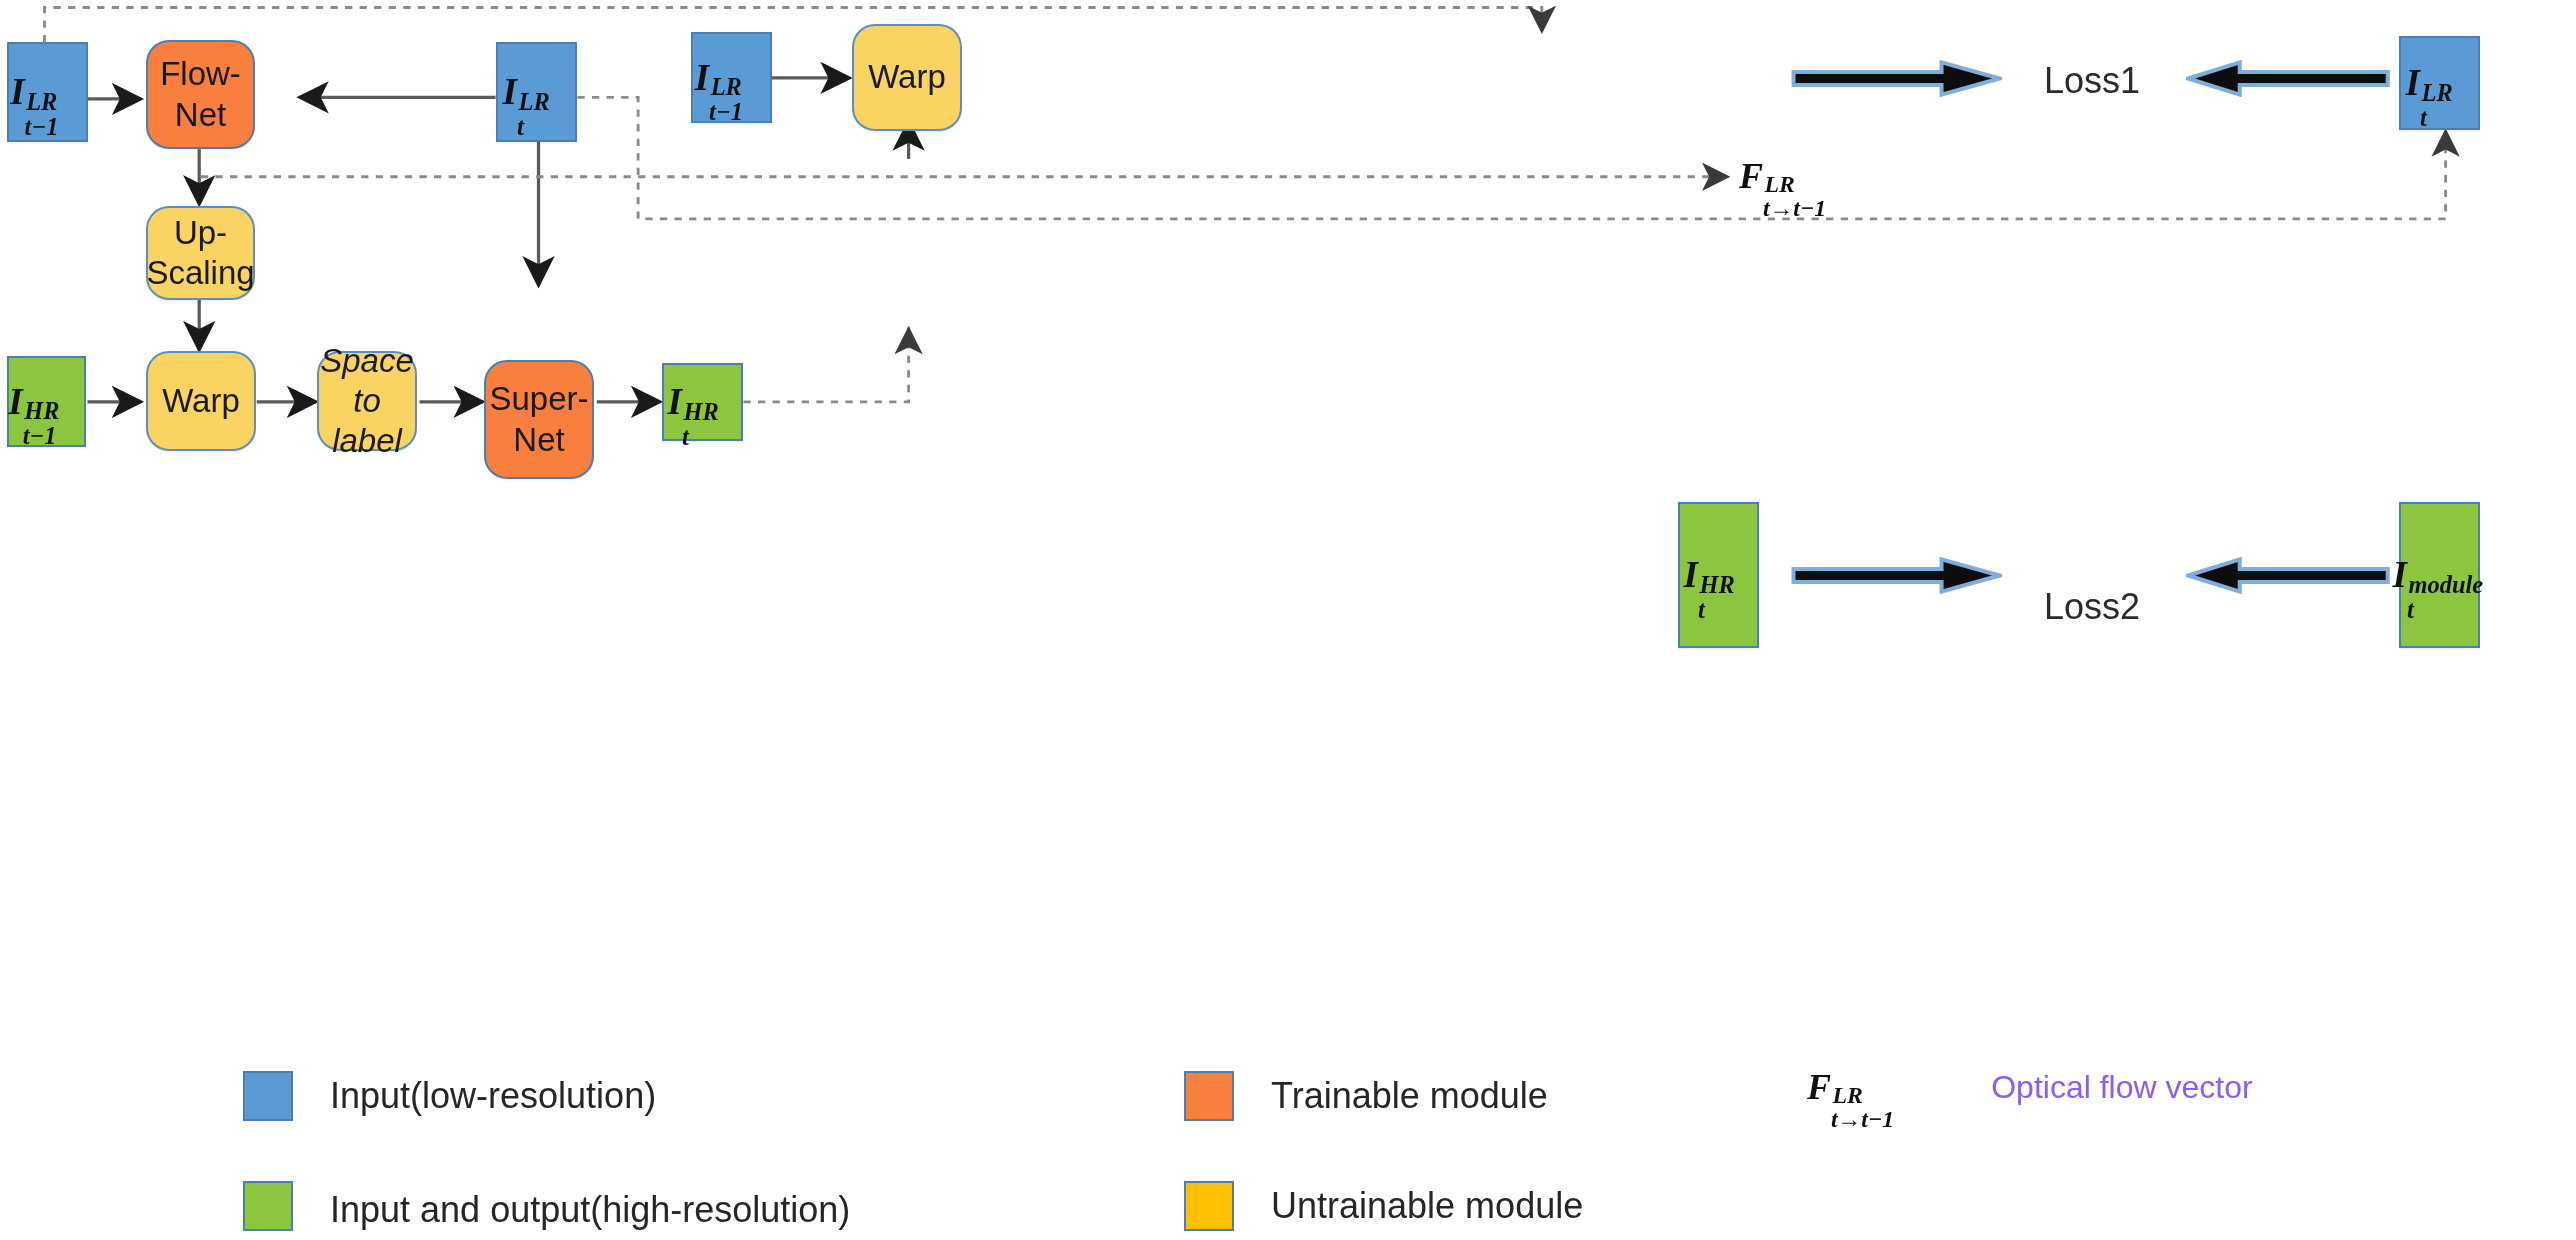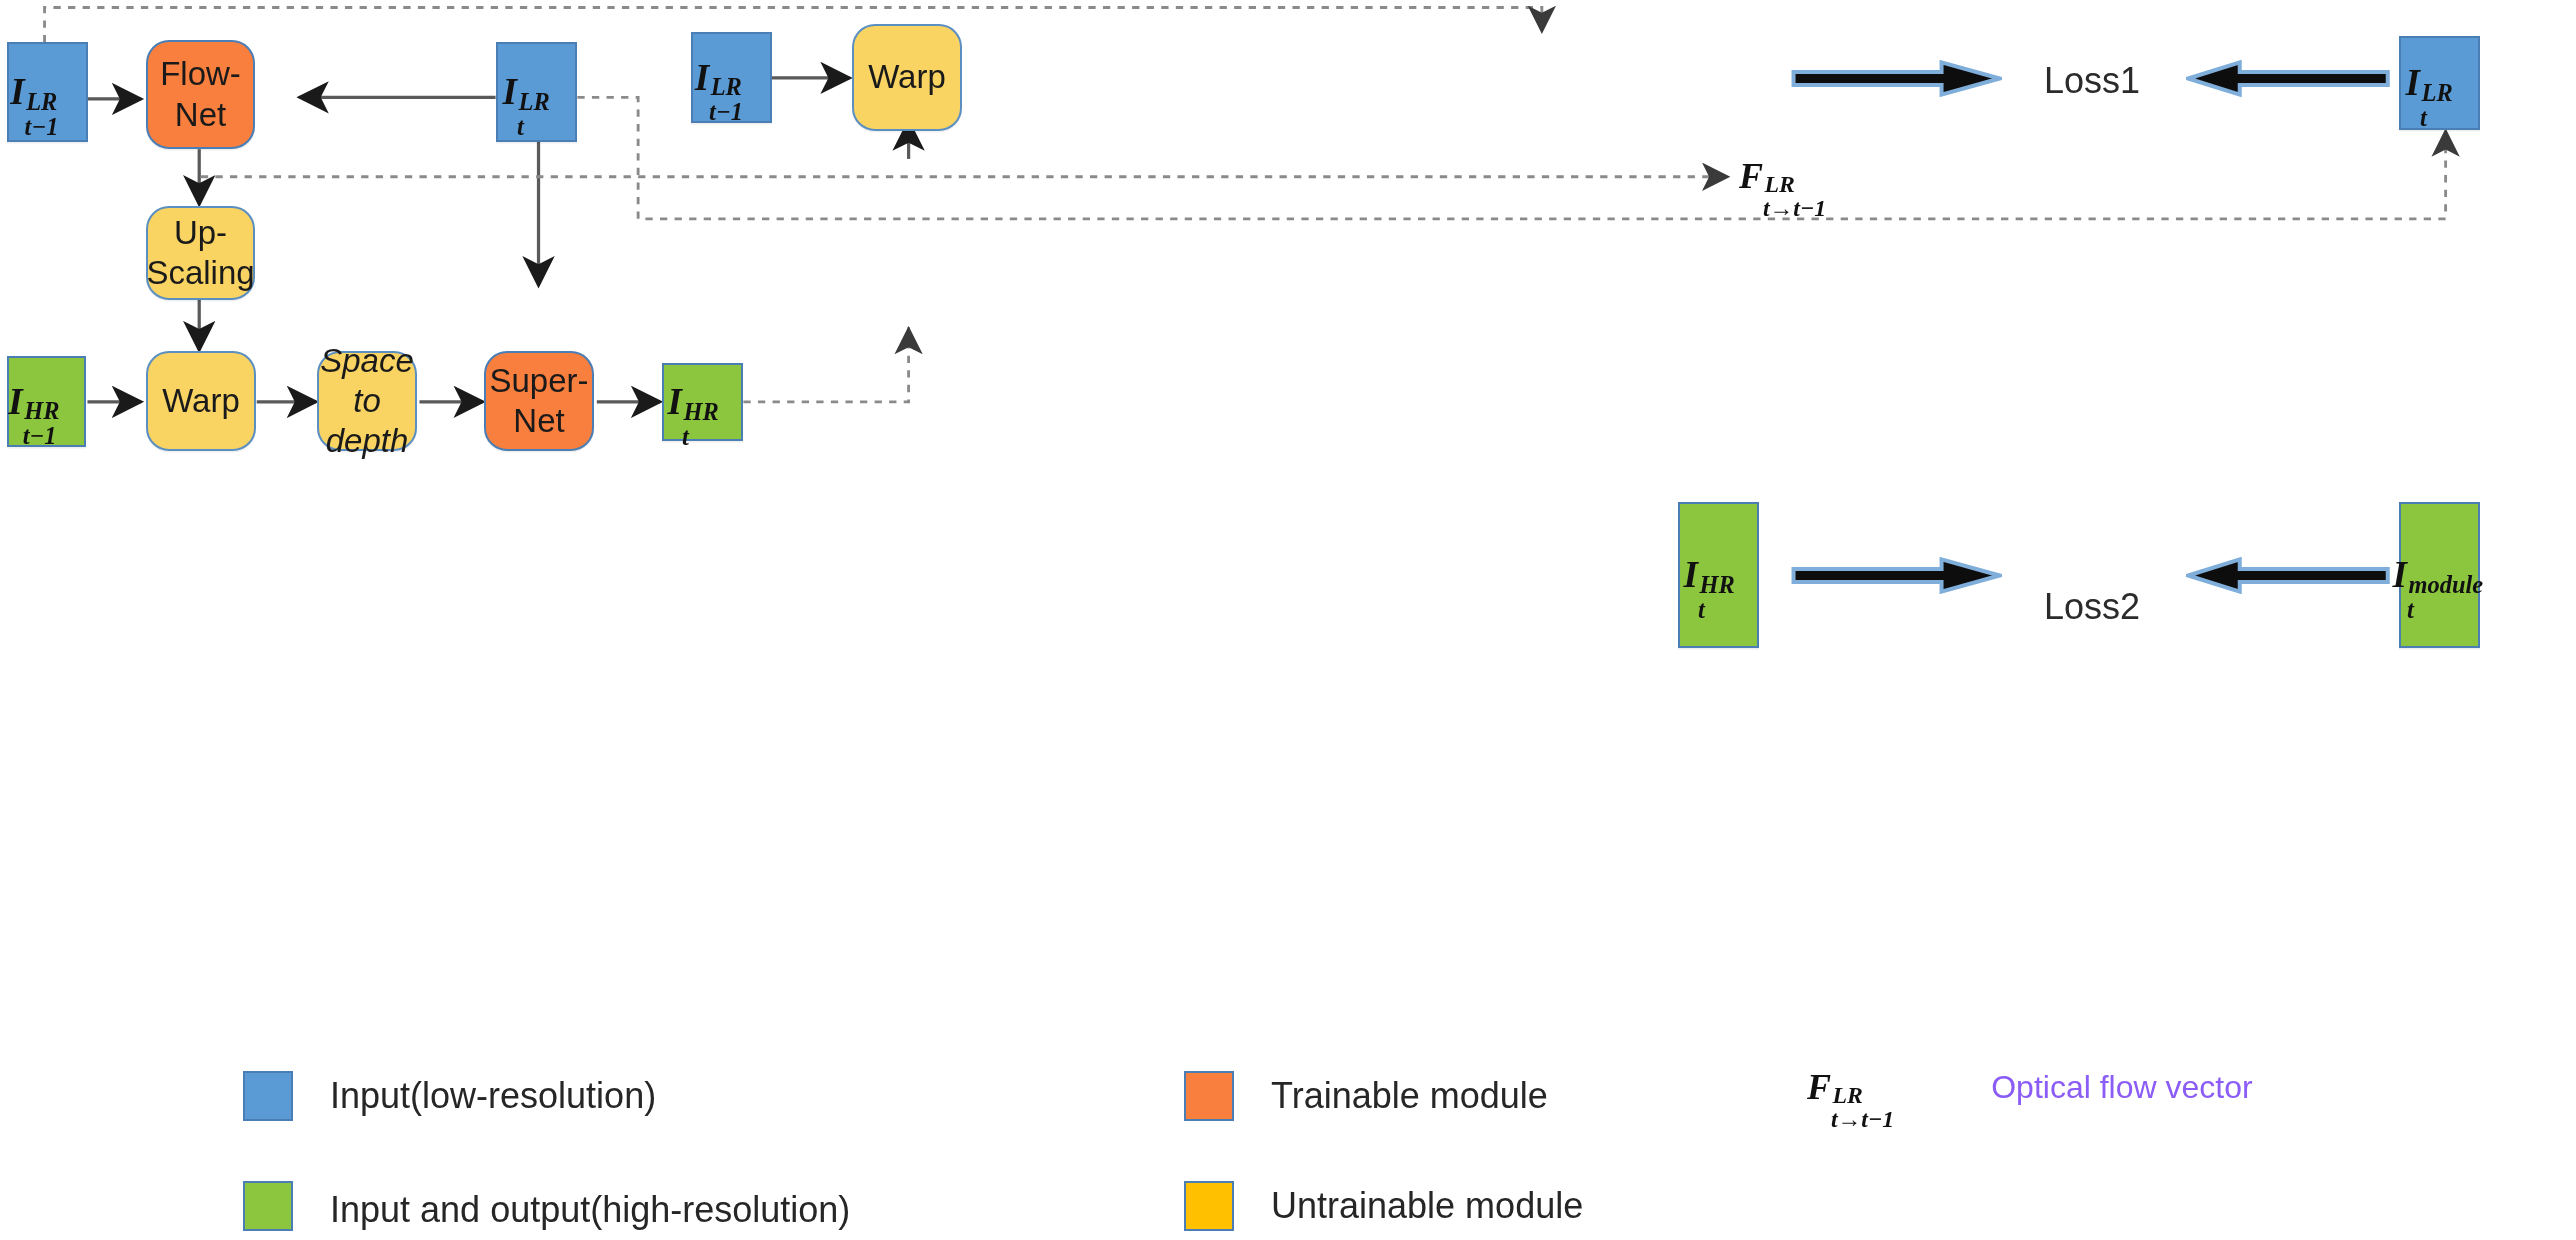--- a/index.html
+++ b/index.html
@@ -174,24 +174,24 @@
       <span class="base">I</span><span class="sb"><span class="sup">HR</span><span class="sub">t−1</span></span>
       <span style="display:inline-block;width:1.4em"></span>
     </span>
   </div>
 
   <div class="node rounded yellow" style="left:146px;top:351px;width:110px;height:100px;">
     <span class="txt">Warp</span>
   </div>
 
   <div class="node rounded yellow" style="left:317px;top:351px;width:100px;height:100px;font-style:italic;">
-    <span class="txt"><span>Space</span><br><span>to</span><br><span>depth</span></span>
-  </div>
-
-  <div class="node rounded orange" style="left:484px;top:351px;width:110px;height:100px;">
+    <span class="txt"><span>Space</span><br><span>to</span><br><span>label</span></span>
+  </div>
+
+  <div class="node rounded orange" style="left:484px;top:360px;width:110px;height:119px;">
     <span class="txt"><span>Super-</span><br><span>Net</span></span>
   </div>
 
   <div class="node rect green" style="left:662px;top:363px;width:81px;height:78px;">
     <span class="math mathlbl">
       <span class="base">I</span><span class="sb"><span class="sup">HR</span><span class="sub">t</span></span>
       <span style="display:inline-block;width:1.25em"></span>
     </span>
   </div>
 

